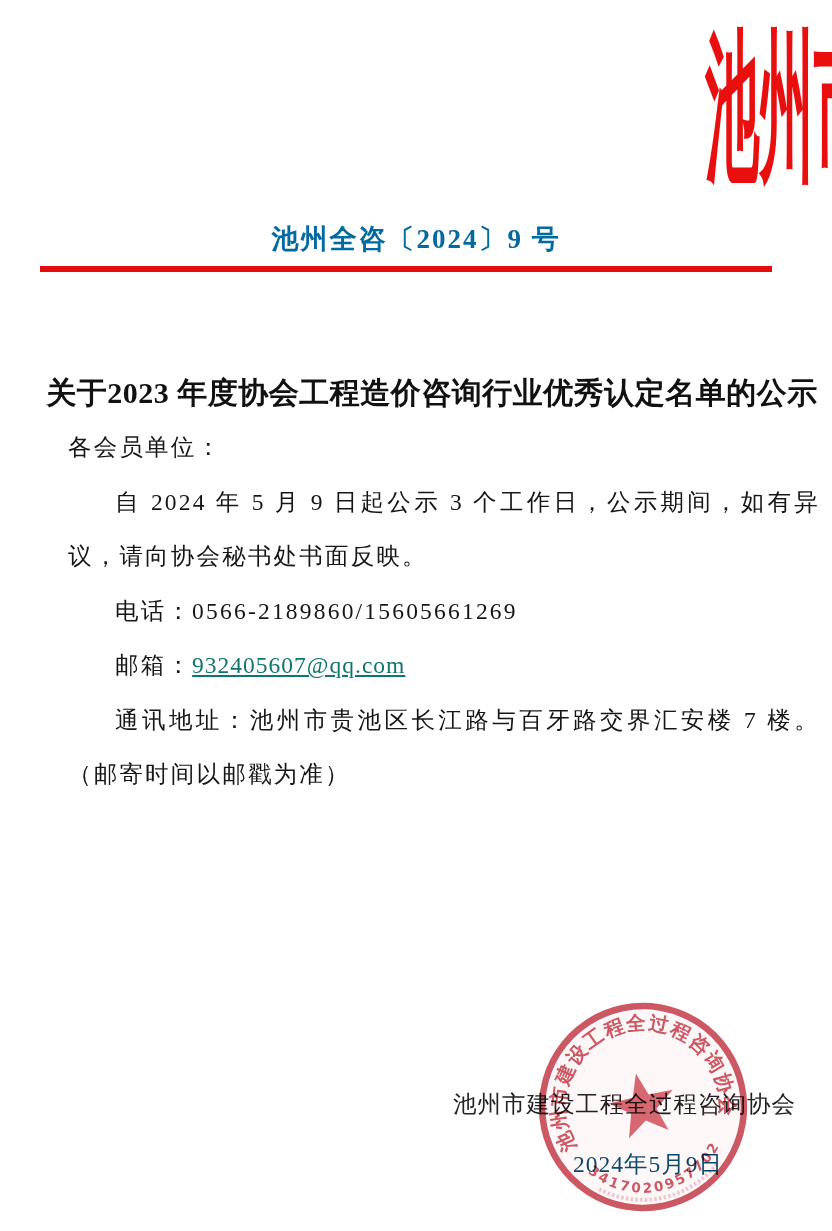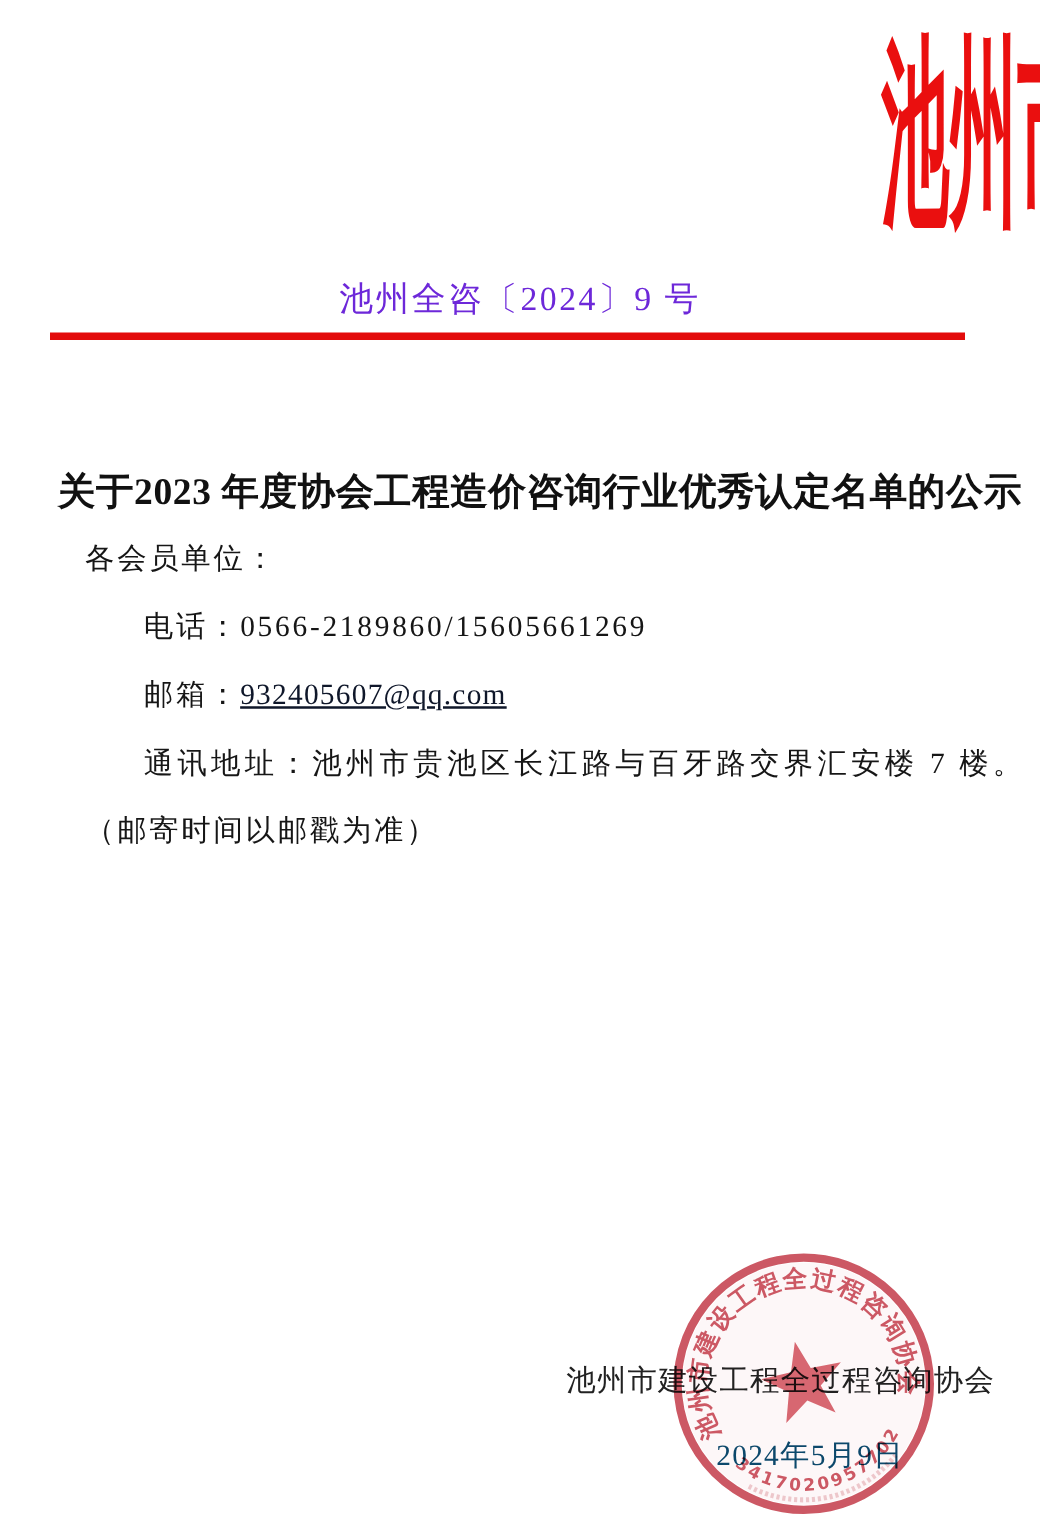--- a/index.html
+++ b/index.html
@@ -24,23 +24,23 @@
     font-weight:900;
     color:#ea0f0f;
     transform:scale(0.35,1.05);
     transform-origin:center top;
     letter-spacing:0;
   }
   
   .doc-number{
     position:absolute;top:221px;left:0;width:100%;
     text-align:center;
-    font-size:27px;font-weight:400;
+    font-size:27px;font-weight:700;
     letter-spacing:2px;
-    color:#6d28d9;
+    color:#0369a1;
   }
   
   .red-line{
     position:absolute;top:266px;left:40px;width:732px;height:6px;
     background:#e30b0b;
   }
   
   .heading{
     position:absolute;top:357px;left:0;width:100%;
     margin:16px;
@@ -55,21 +55,21 @@
     font-size:23.5px;
     line-height:54.5px;
     letter-spacing:2.2px;
     text-align:justify;
     color:#161616;
     margin-left:28px;
   }
   .body p{margin:0;}
   .indent{text-indent:2em;}
   .email-link{
-    color:#0f172a;
+    color:#0f766e;
     text-decoration:underline;
     letter-spacing:1px;
   }
   
   .sig-org{
     position:absolute;top:1088px;right:36px;
     font-size:23.5px;letter-spacing:1px;color:#222;
     white-space:nowrap;
   }
   .sig-date{
@@ -104,20 +104,21 @@
   </div>
 
   <div class="doc-number">池州全咨〔2024〕9 号</div>
 
   <div class="red-line"></div>
 
   <h1 class="heading">关于2023 年度协会工程造价咨询行业优秀认定名单的公示</h1>
 
   <div class="body">
     <p>各会员单位：</p>
+    <p class="indent">自 2024 年 5 月 9 日起公示 3 个工作日，公示期间，如有异议，请向协会秘书处书面反映。</p>
     <p class="indent"><span>电话：</span><span>0566-2189860/15605661269</span></p>
     <p class="indent"><span>邮箱：</span><a class="email-link" href="#">932405607@qq.com</a></p>
     <p class="indent"><span>通讯地址：</span><span>池州市贵池区长江路与百牙路交界汇安楼 7 楼。（邮寄时间以邮戳为准）</span></p>
   </div>
 
   <div class="sig-org">池州市建设工程全过程咨询协会</div>
 
   <div class="sig-date">2024年5月9日</div>
 
   <svg class="seal" viewBox="0 0 220 220" xmlns="http://www.w3.org/2000/svg">

